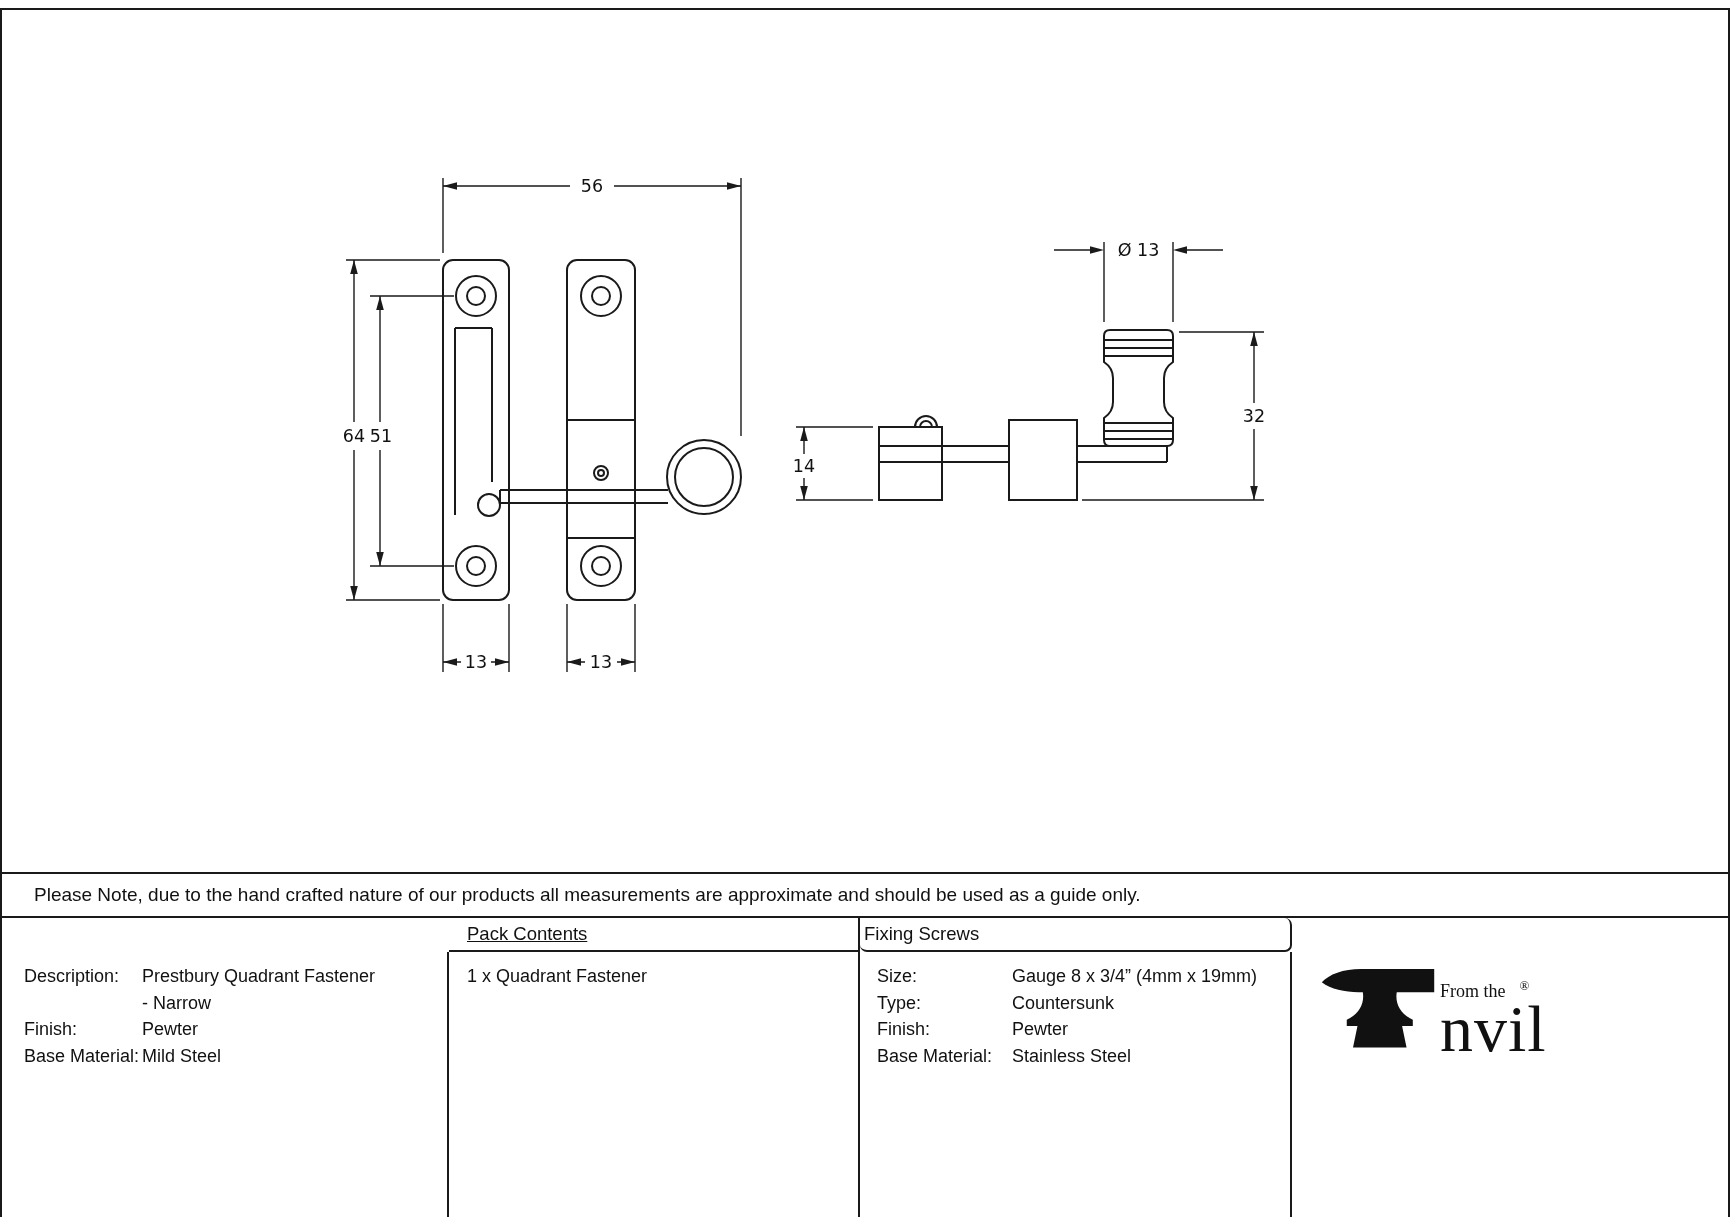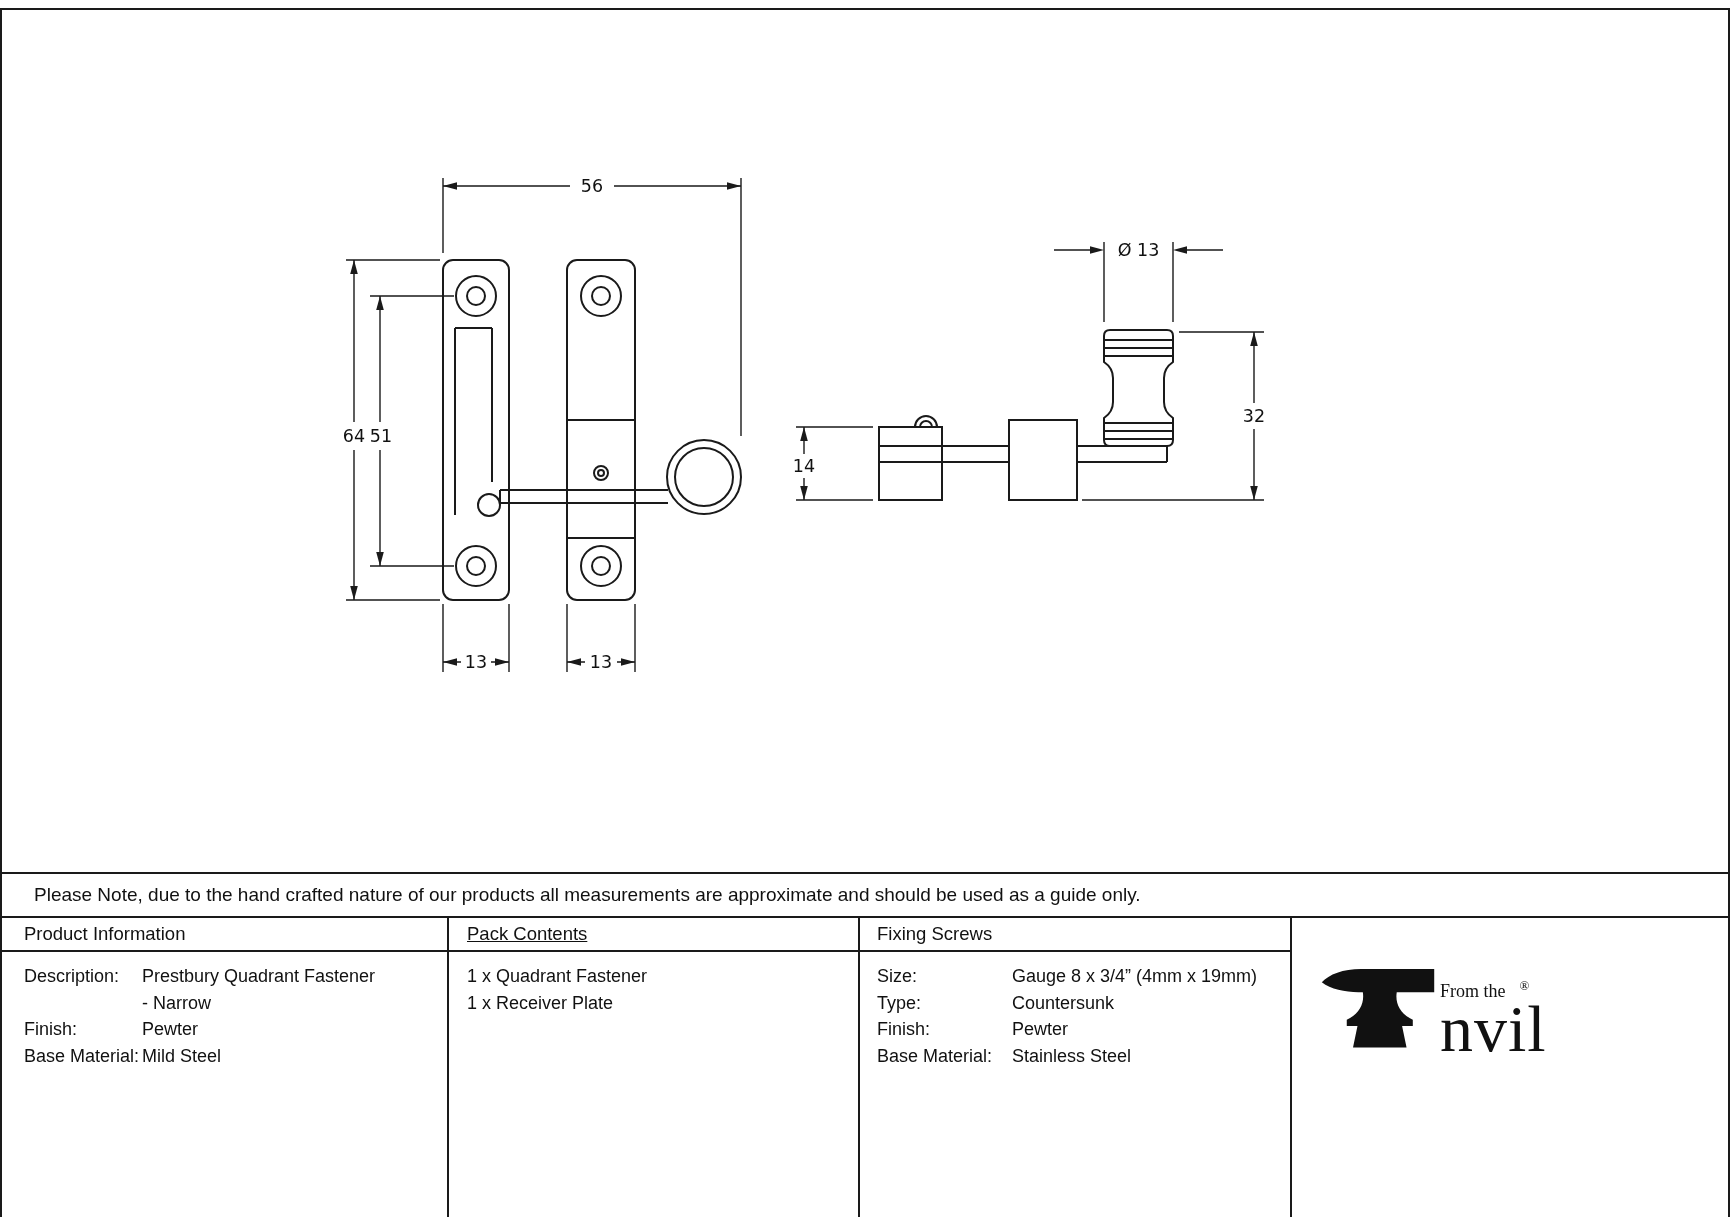--- a/index.html
+++ b/index.html
@@ -32,21 +32,21 @@
     border-bottom: 2px solid #1a1a1a;
   }
   .spec { flex: 1; display: grid; grid-template-columns: 447px 411px 432px 1fr; grid-template-rows: 34px 1fr; }
   .hcell {
     border-right: 2px solid #1a1a1a; border-bottom: 2px solid #1a1a1a;
     display: flex; align-items: center;
     font-size: 18.5px; padding-left: 22px;
   }
   .hcell.h1 { grid-column: 1; grid-row: 1; }
   .hcell.h2 { grid-column: 2; grid-row: 1; padding-left: 18px; text-decoration: underline; }
-  .hcell.h3 { grid-column: 3; grid-row: 1; padding-left: 17px; }
+  .hcell.h3 { grid-column: 3; grid-row: 1; padding-left: 4px; border-radius: 7px; }
   .bcell {
     border-right: 2px solid #1a1a1a;
     padding: 11px 8px 0 22px;
     font-size: 18px; line-height: 26.5px;
   }
   .bcell.c1 { grid-column: 1; grid-row: 2; }
   .bcell.c2 { grid-column: 2; grid-row: 2; padding-left: 18px; }
   .bcell.c3 { grid-column: 3; grid-row: 2; padding-left: 17px; }
   .kv { display: grid; grid-template-columns: 118px 1fr; }
   .bcell.c3 .kv { grid-template-columns: 135px 1fr; }
@@ -178,21 +178,20 @@
           <text class="dim" x="802" y="456">14</text>
         </g>
       </g>
     </svg>
   </div>
 
   <div class="bottom">
     <div class="note-row">Please Note, due to the hand crafted nature of our products all measurements are approximate and should be used as a guide only.</div>
 
     <div class="spec">
-      <div class="hcell h1">Product Information</div>
       <div class="hcell h2">Pack Contents</div>
       <div class="hcell h3">Fixing Screws</div>
 
       <div class="bcell c1">
         <div class="kv">
           <span>Description:</span>
           <span>Prestbury Quadrant Fastener</span>
         </div>
         <div class="kv">
           <span></span>
@@ -203,21 +202,20 @@
           <span>Pewter</span>
         </div>
         <div class="kv">
           <span>Base Material:</span>
           <span>Mild Steel</span>
         </div>
       </div>
 
       <div class="bcell c2">
         <div>1 x Quadrant Fastener</div>
-        <div>1 x Receiver Plate</div>
       </div>
 
       <div class="bcell c3">
         <div class="kv">
           <span>Size:</span>
           <span>Gauge 8 x 3/4” (4mm x 19mm)</span>
         </div>
         <div class="kv">
           <span>Type:</span>
           <span>Countersunk</span>

